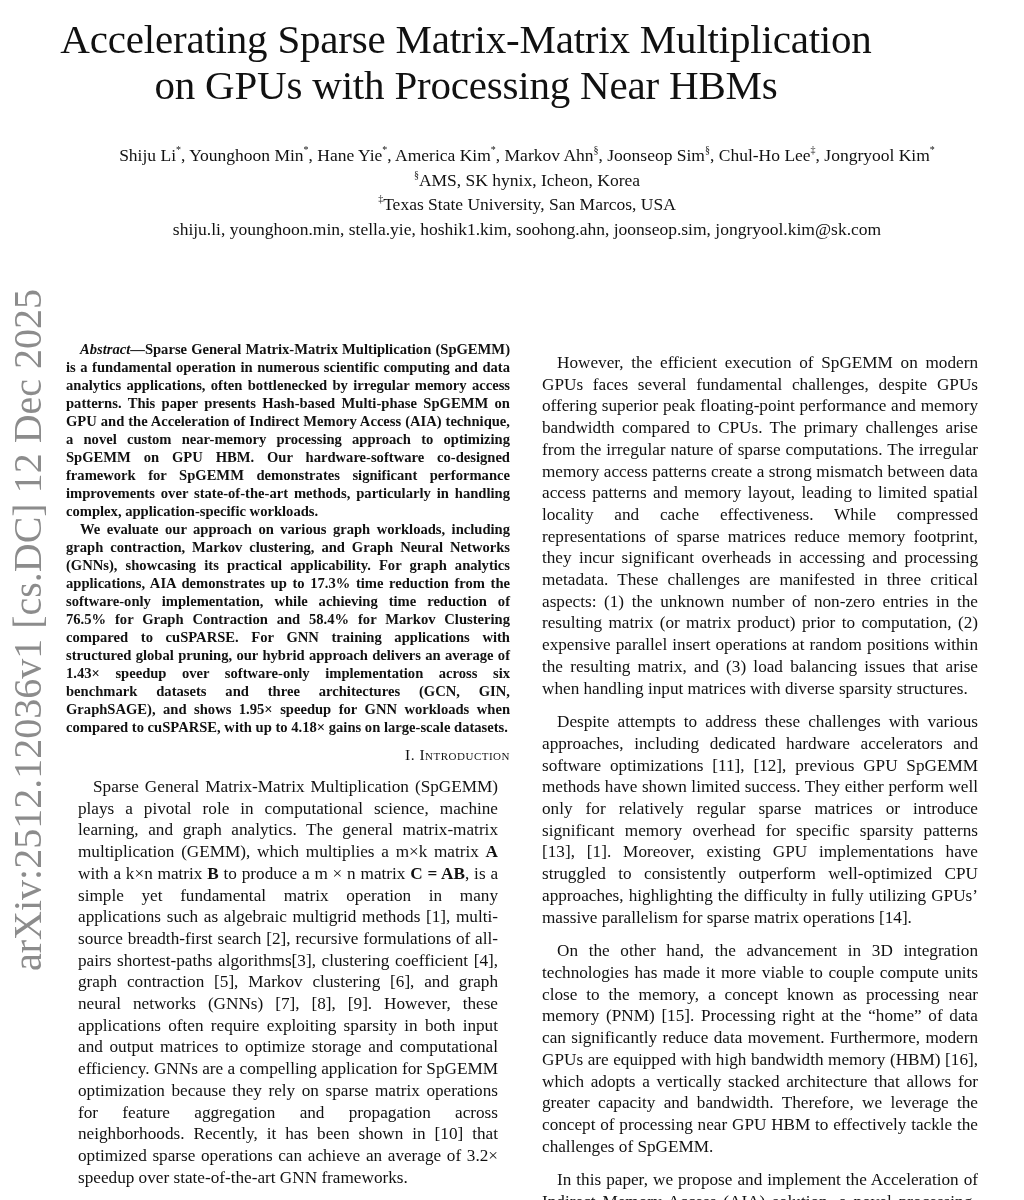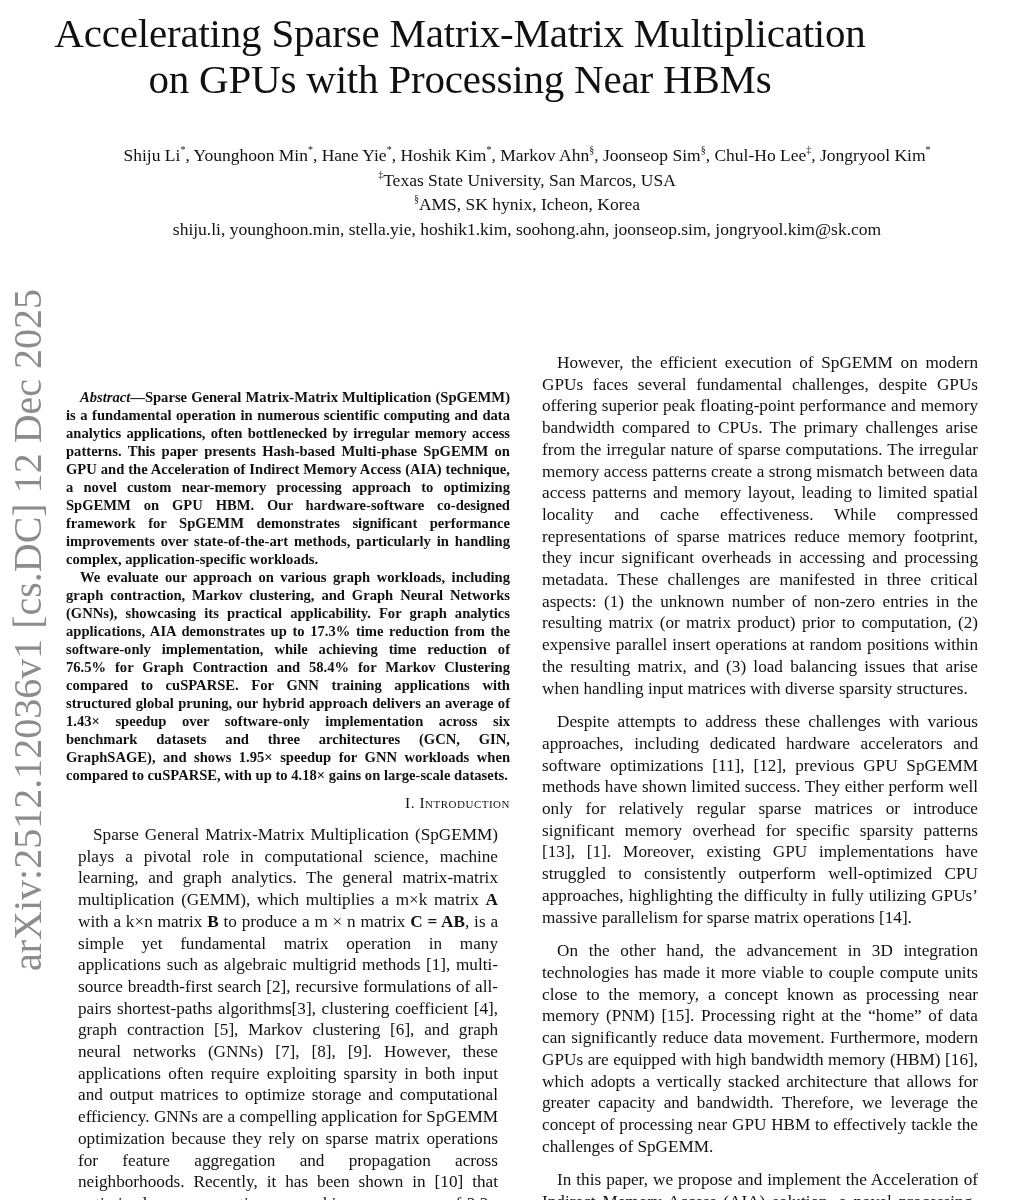--- a/index.html
+++ b/index.html
@@ -2,42 +2,42 @@
 <html><head>
 <meta charset="utf-8">
 <style>
   html, body { margin: 0; padding: 0; background: #ffffff; }
   body {
     width: 1024px; height: 1200px; position: relative; overflow: hidden;
     font-family: "Liberation Serif", "DejaVu Serif", serif; color: #111;
   }
   .title {
     position: absolute; left: 0; top: 0; width: 900px; text-align: center;
-    font-size: 41px; line-height: 46px; font-weight: normal; margin: 10px; padding-top: 0;
+    font-size: 41px; line-height: 46px; font-weight: normal; margin: 16px; padding-top: 0;
     letter-spacing: -0.2px;
   }
   .title .line { display: block; }
   .authors {
     position: absolute; left: 30px; width: 994px; top: 143px; text-align: center;
     font-size: 17.5px; line-height: 24.5px;
   }
   .authors .row { display: block; white-space: nowrap; }
   sup { font-size: 10px; line-height: 0; position: relative; top: -1px; vertical-align: super; }
   .arxiv-stamp {
     position: absolute; left: 2px; top: 290px; width: 52px; height: 680px;
     color: #8c8c8c; font-size: 40px; line-height: 52px;
   }
   .arxiv-stamp span {
     position: absolute; left: 50%; top: 50%; white-space: nowrap;
     transform: translate(-50%, -50%) rotate(-90deg);
   }
   .col { position: absolute; top: 340px; text-align: justify; }
   .col-left { left: 66px; width: 444px; }
   .col-right { left: 530px; width: 460px; }
-  .abstract { font-weight: bold; font-size: 14.6px; line-height: 18px; margin-top: 48px; }
+  .abstract { font-weight: bold; font-size: 14.6px; line-height: 18px; }
   .abstract p { margin: 0; text-indent: 14px; }
   .abstract .lead-i { font-style: italic; font-weight: bold; }
   .section-head {
     text-align: right; font-size: 15.5px; margin: 10px 0 6px 0; letter-spacing: 0.5px;
   }
   .section-head .sc { font-variant: small-caps; }
   .body-text { font-size: 17.2px; line-height: 21.7px; }
   .body-text p { margin: 12px; text-indent: 15px; }
   .col-right .body-text p { text-indent: 15px; }
   .math { }
@@ -49,28 +49,28 @@
 <h1 class="title">
   <span class="line">Accelerating Sparse Matrix-Matrix Multiplication</span>
   <span class="line">on GPUs with Processing Near HBMs</span>
 </h1>
 
 <div class="authors">
   <span class="row">
     <span>Shiju Li</span><sup>*</sup>,
     <span>Younghoon Min</span><sup>*</sup>,
     <span>Hane Yie</span><sup>*</sup>,
-    <span>Hoshik Kim</span><sup>*</sup>,
+    <span>America Kim</span><sup>*</sup>,
     <span>Markov Ahn</span><sup>§</sup>,
     <span>Joonseop Sim</span><sup>§</sup>,
     <span>Chul-Ho Lee</span><sup>‡</sup>,
     <span>Jongryool Kim</span><sup>*</sup>
   </span>
+  <span class="row"><sup>§</sup><span>AMS, SK hynix, Icheon, Korea</span></span>
   <span class="row"><sup>‡</sup><span>Texas State University, San Marcos, USA</span></span>
-  <span class="row"><sup>§</sup><span>AMS, SK hynix, Icheon, Korea</span></span>
   <span class="row">shiju.li, younghoon.min, stella.yie, hoshik1.kim, soohong.ahn, joonseop.sim, jongryool.kim@sk.com</span>
 </div>
 
 <div class="arxiv-stamp">
   <span>arXiv:2512.12036v1  [cs.DC]  12 Dec 2025</span>
 </div>
 
 <div class="col col-left">
   <div class="abstract">
     <p><span class="lead-i">Abstract</span><span>—</span><span>Sparse General Matrix-Matrix Multiplication (SpGEMM) is a fundamental operation in numerous scientific computing and data analytics applications, often bottlenecked by irregular memory access patterns. This paper presents Hash-based Multi-phase SpGEMM on GPU and the Acceleration of Indirect Memory Access (AIA) technique, a novel custom near-memory processing approach to optimizing SpGEMM on GPU HBM. Our hardware-software co-designed framework for SpGEMM demonstrates significant performance improvements over state-of-the-art methods, particularly in handling complex, application-specific workloads.</span></p>

